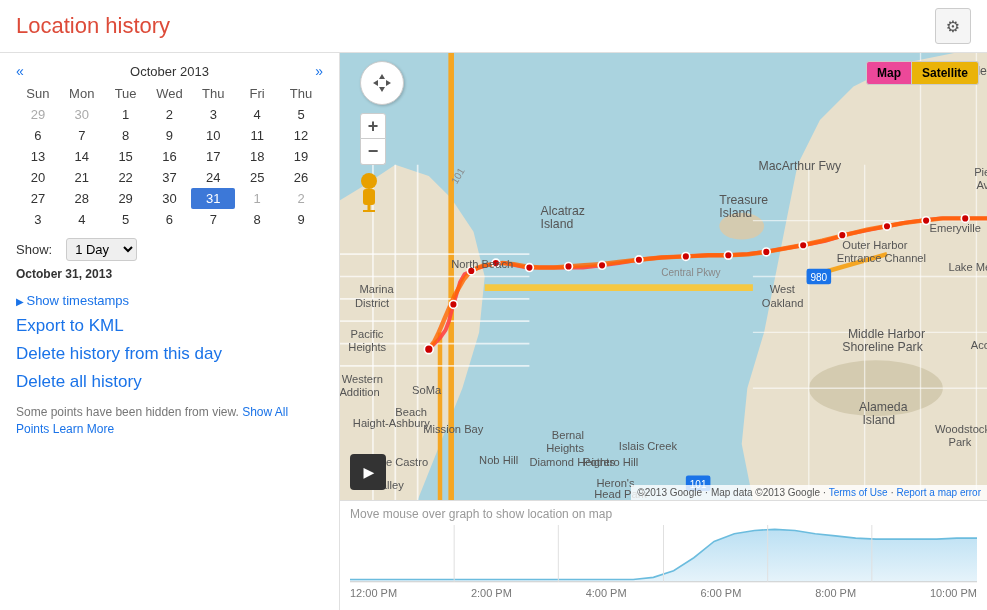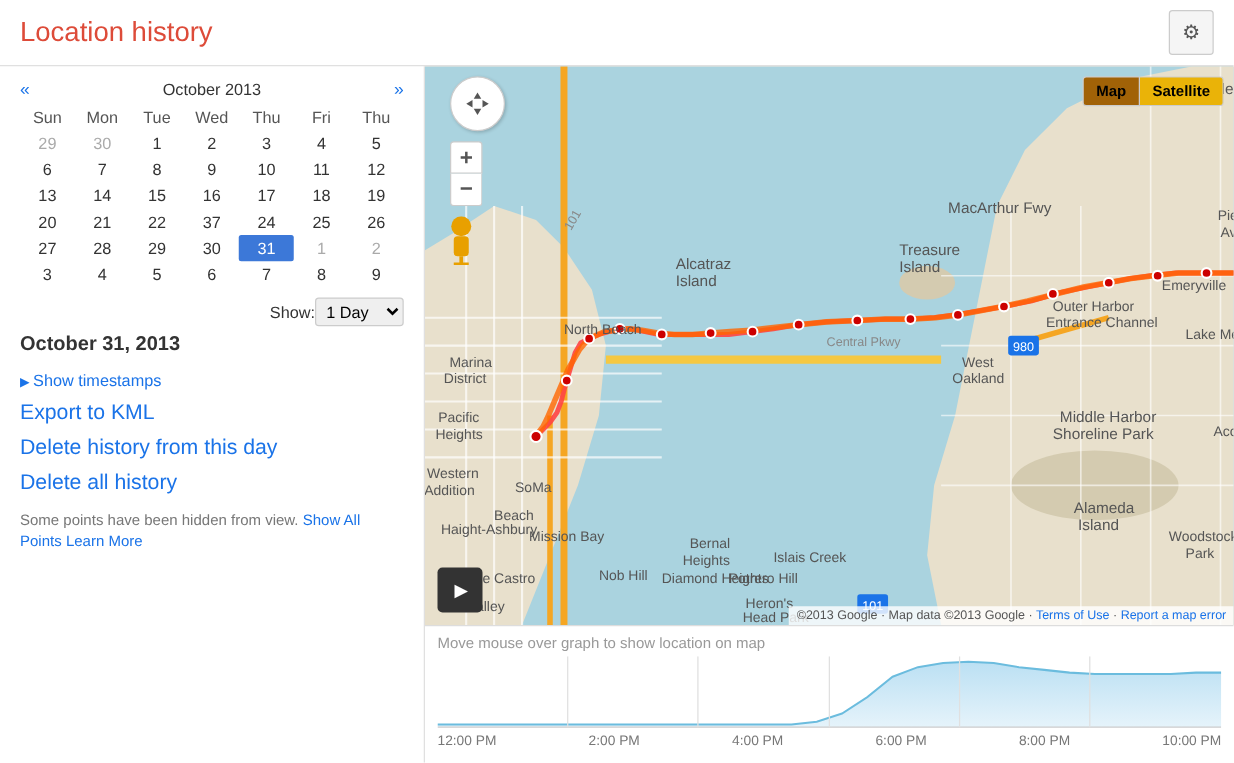--- a/index.html
+++ b/index.html
@@ -22,44 +22,44 @@
     .calendar th { font-weight: normal; color: #555; }
     .cal-header { display: flex; align-items: center; justify-content: space-between; margin-bottom: 4px; }
     .cal-header span { font-size: 13px; color: #333; }
     .cal-nav { color: #1a73e8; cursor: pointer; font-size: 14px; text-decoration: none; }
     .cal-day { cursor: pointer; color: #333; border-radius: 2px; }
     .cal-day.other-month { color: #aaa; }
     .cal-day.selected { background: #3c78d8; color: #fff; border-radius: 2px; }
     .cal-row-header { color: #777; font-weight: bold; }
 
     
-    .show-row { display: flex; align-items: center; gap: 0; margin: 8px 0 6px; justify-content: flex-end; }
+    .show-row { display: flex; align-items: center; gap: 14px; margin: 8px 0 6px; }
     .show-row label { font-size: 13px; }
     .show-select { font-size: 13px; border: 1px solid #ccc; border-radius: 3px; padding: 2px 4px; }
 
     
-    .date-title { font-size: 16px; font-weight: bold; color: #333; margin: 0 0 12px; }
+    .date-title { font-size: 12px; font-weight: bold; color: #333; margin: 0 0 12px; }
 
     
     .action-link { color: #1a73e8; text-decoration: none; display: block; margin: 8px 0; font-size: 17px; cursor: pointer; }
     .show-timestamps { color: #1a73e8; text-decoration: none; font-size: 13px; cursor: pointer; }
     .show-timestamps::before { content: "▶ "; font-size: 10px; }
 
     
     .hidden-note { font-size: 12px; color: #777; margin-top: 12px; line-height: 1.4; }
     .hidden-note a { color: #1a73e8; text-decoration: none; }
 
     
     #map-container { flex: 1; display: flex; flex-direction: column; position: relative; }
     #map { flex: 1; background: #e8e0d8; position: relative; overflow: hidden; }
 
     
     .map-type-btns { position: absolute; top: 8px; right: 8px; z-index: 10; display: flex; }
     .map-type-btn { padding: 4px 10px; background: #eab308; border: 1px solid #ccc; font-size: 12px; cursor: pointer; font-weight: bold; }
-    .map-type-btn.active { background: #a16207; font-weight: bold; }
+    .map-type-btn.active { background: #ec4899; font-weight: bold; }
     .map-type-btn:first-child { border-radius: 3px 0 0 3px; }
     .map-type-btn:last-child { border-radius: 0 3px 3px 0; border-left: none; }
 
     .nav-control { position: absolute; top: 8px; left: 20px; z-index: 10; width: 44px; height: 44px; background: #fff; border: 1px solid #ccc; border-radius: 50%; display: flex; align-items: center; justify-content: center; cursor: pointer; font-size: 18px; color: #555; box-shadow: 1px 1px 3px rgba(0,0,0,0.2); }
 
     .zoom-in-btn, .zoom-out-btn { position: absolute; left: 20px; z-index: 10; width: 26px; height: 26px; background: #fff; border: 1px solid #ccc; display: flex; align-items: center; justify-content: center; cursor: pointer; font-size: 18px; font-weight: bold; color: #555; }
     .zoom-in-btn { top: 60px; border-radius: 3px 3px 0 0; }
     .zoom-out-btn { top: 86px; border-radius: 0 0 3px 3px; border-top: none; }
 
     .street-view-icon { position: absolute; left: 15px; top: 120px; z-index: 10; font-size: 28px; cursor: pointer; }

